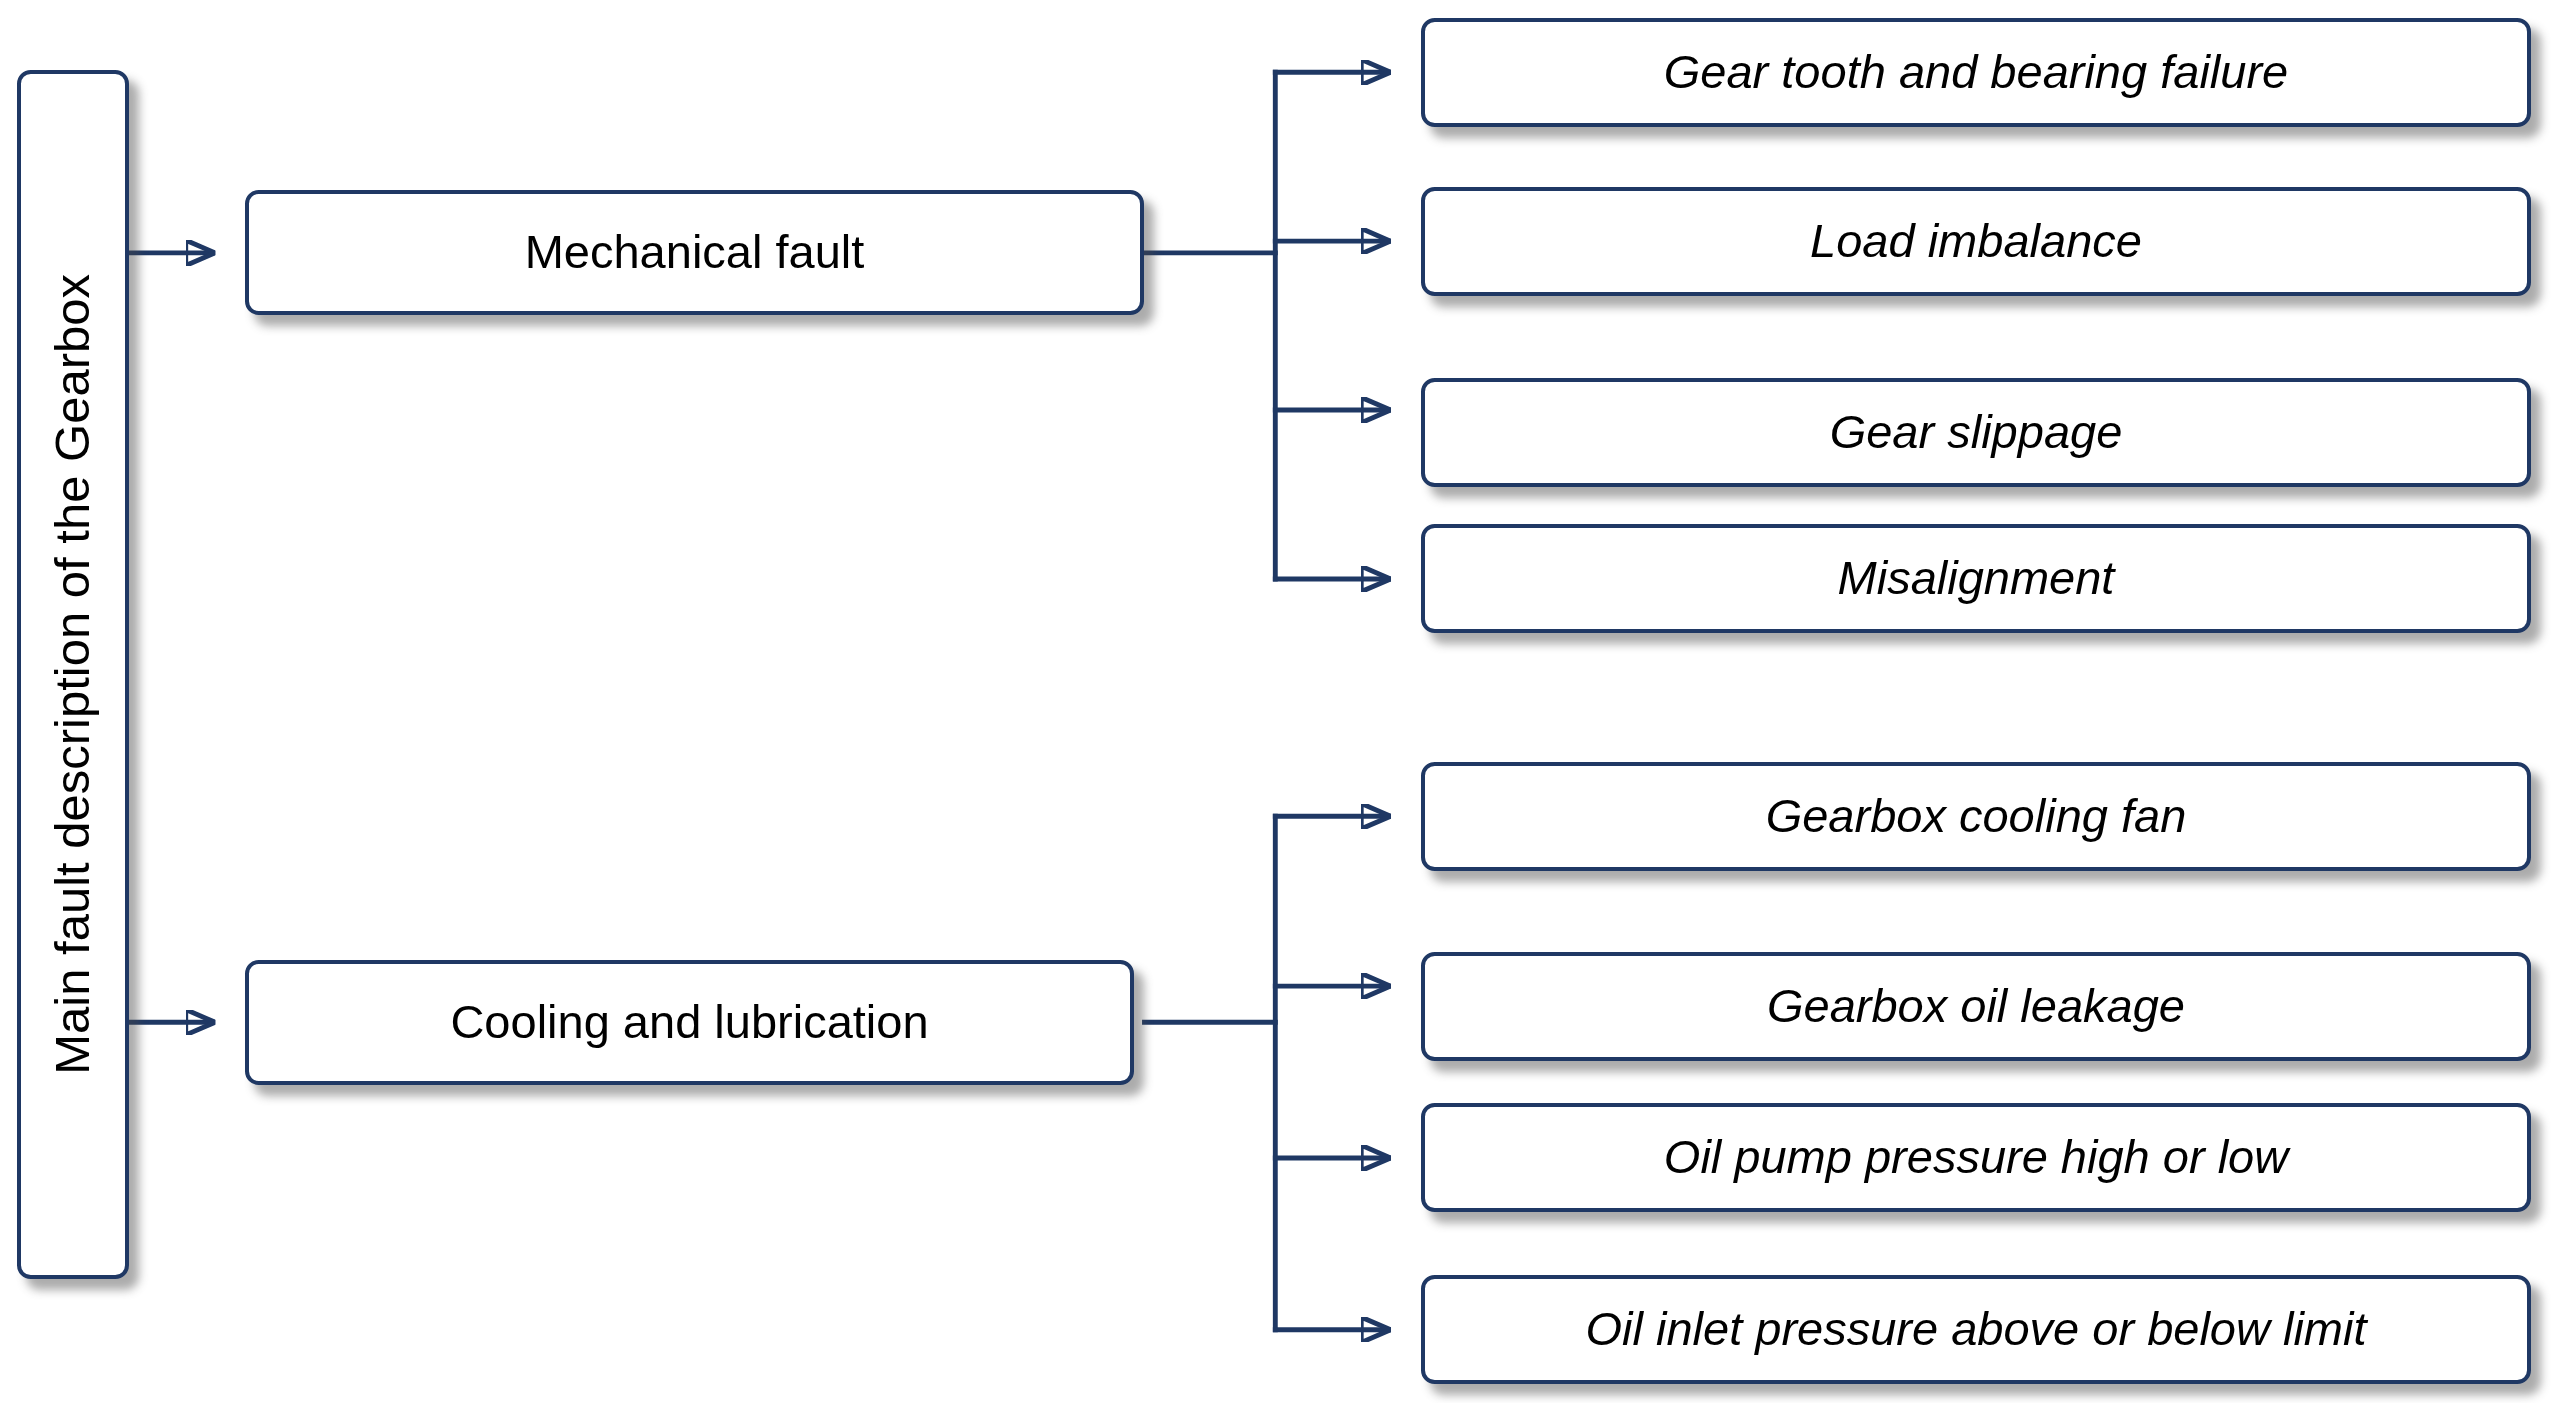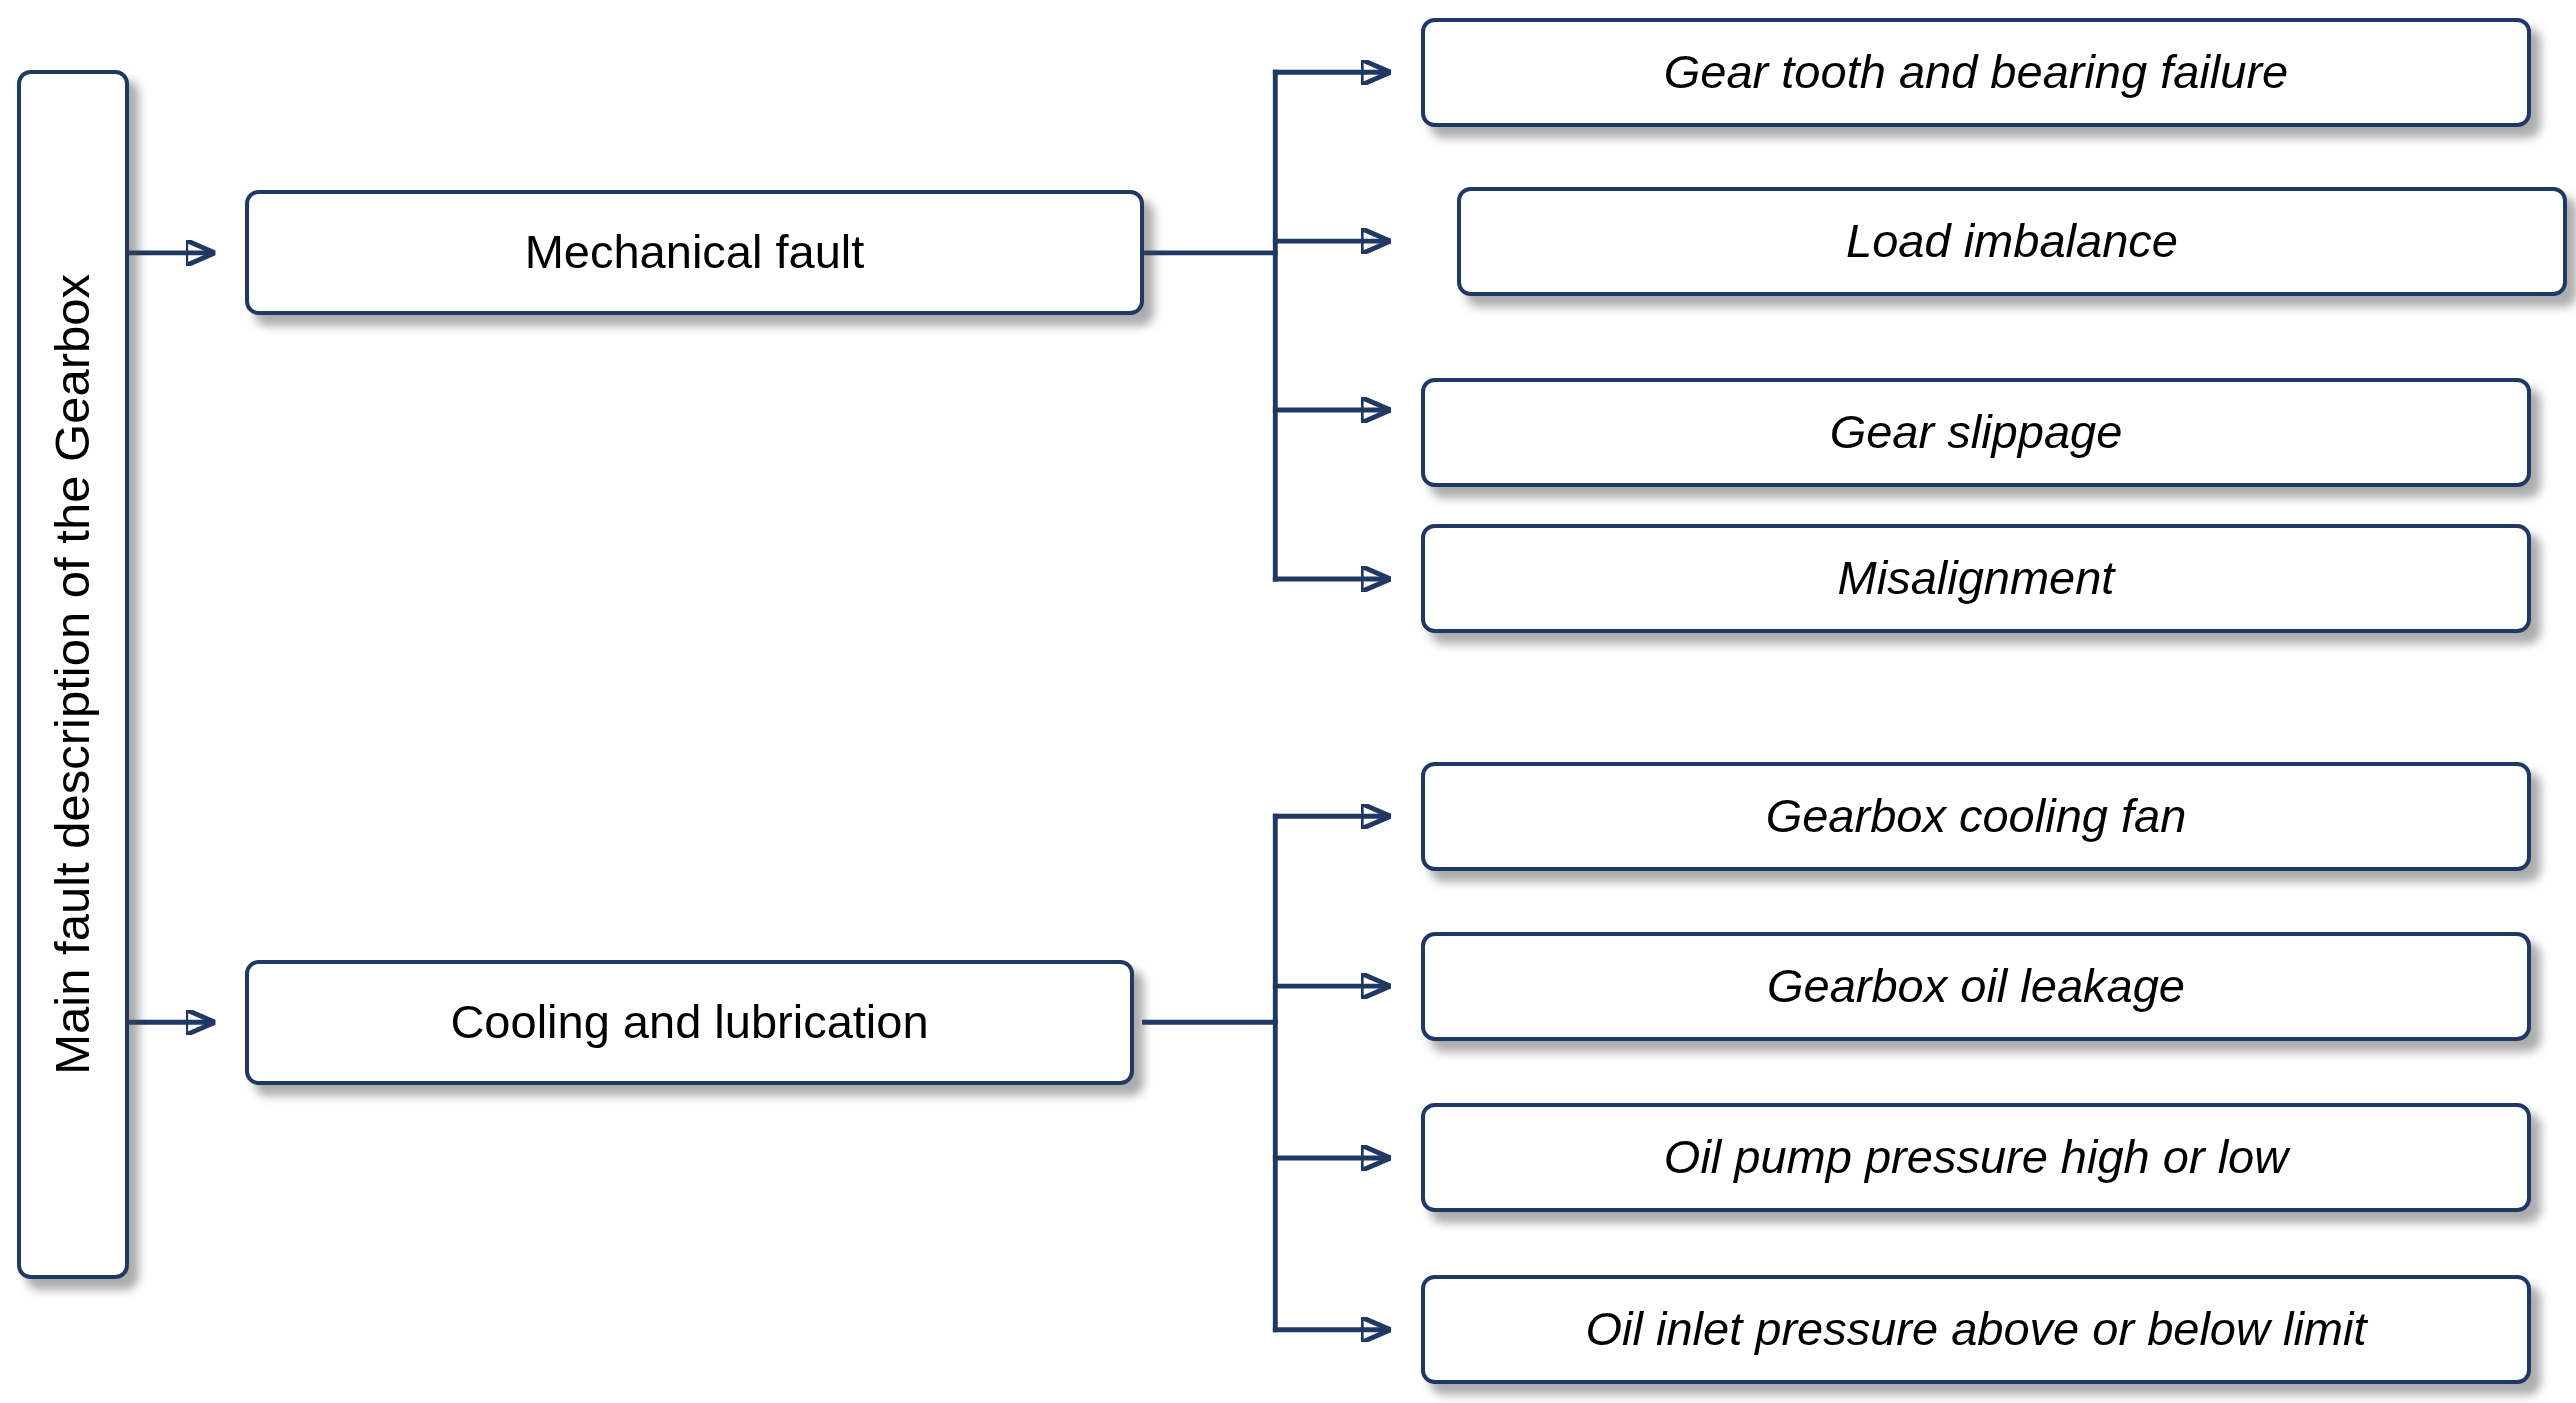--- a/index.html
+++ b/index.html
@@ -47,25 +47,25 @@
   }
   .node-root .node-label{
     writing-mode:vertical-rl;
     transform:rotate(180deg);
     font-size:49px;
   }
   .node-branch-0{left:245px;top:190px;width:899px;height:125px;}
   .node-branch-1{left:245px;top:960px;width:889px;height:125px;}
   .leaf{left:1421px;width:1110px;height:109px;font-style:italic;}
   .leaf-0{top:17.6px;}
-  .leaf-1{top:187px;margin-left:36px;}
+  .leaf-1{top:187px;}
   .leaf-2{top:355px;margin-top:23px;}
   .leaf-3{top:524px;align-items:center;}
   .leaf-4{top:762px;}
-  .leaf-5{top:932px;border-radius:14px;}
+  .leaf-5{top:952px;}
   .leaf-6{top:1103px;}
   .leaf-7{top:1275px;align-items:center;}
 </style>
 </head>
 <body>
 
 <div class="canvas">
 
   <svg class="connectors" viewBox="0 0 2638 1437" xmlns="http://www.w3.org/2000/svg" aria-hidden="true">
     <defs>

